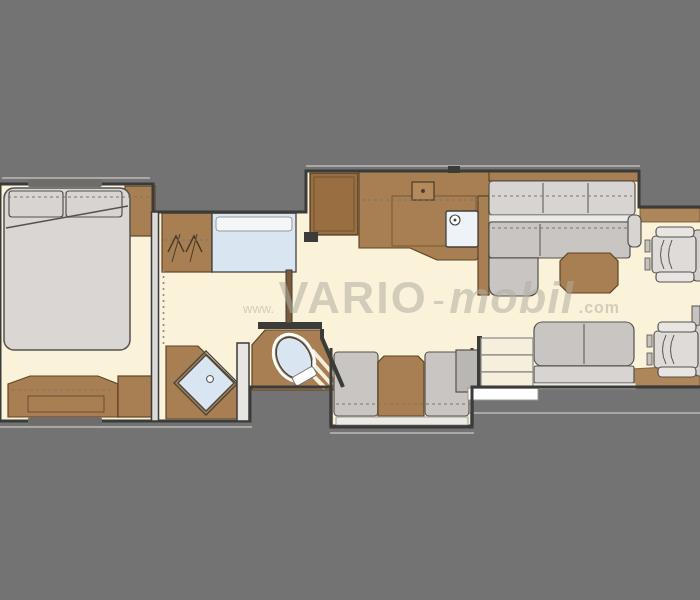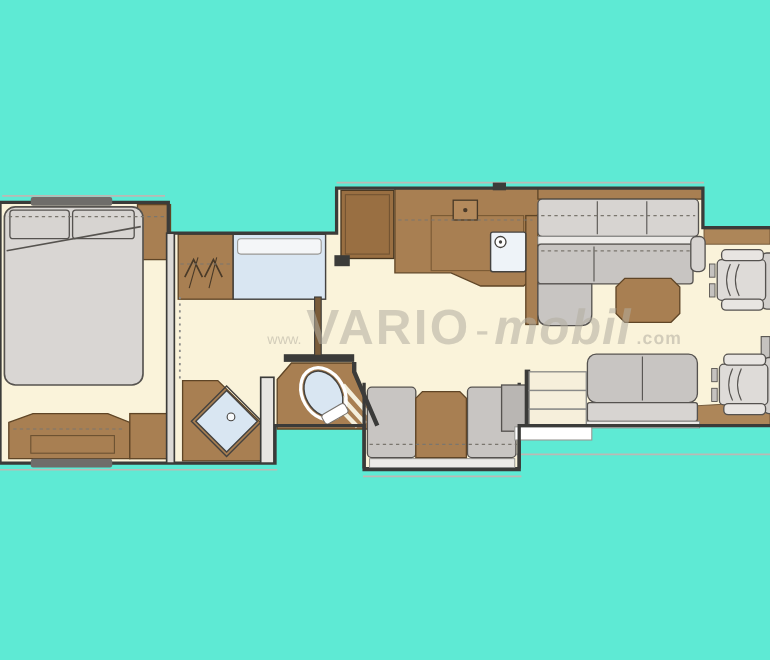--- a/index.html
+++ b/index.html
@@ -1,17 +1,17 @@
 <!DOCTYPE html>
 <html><head>
 <meta charset="utf-8">
 <style>
   html,body{margin:0;padding:0;background:#ffffff;width:700px;height:600px;overflow:hidden;
             font-family:"Liberation Sans", sans-serif;}
-  #canvas{position:relative;width:700px;height:600px;background:#5eead4;}
+  #canvas{position:relative;width:700px;height:600px;background:#737373;}
   svg{display:block}
   
   .wd {fill:#a87f52;stroke:#5f4526;stroke-width:1.2}
   .wdd{fill:#996f42;stroke:#46351f;stroke-width:1.2}
   .wdf{fill:#ad8659;stroke:#6b5132;stroke-width:.8}
   
   .up {fill:#c8c5c2;stroke:#55524f;stroke-width:1.2}
   .upl{fill:#d7d4d1;stroke:#55524f;stroke-width:1.2}
   .upw{fill:#eceae7;stroke:#8a8a88;stroke-width:.8}
   

